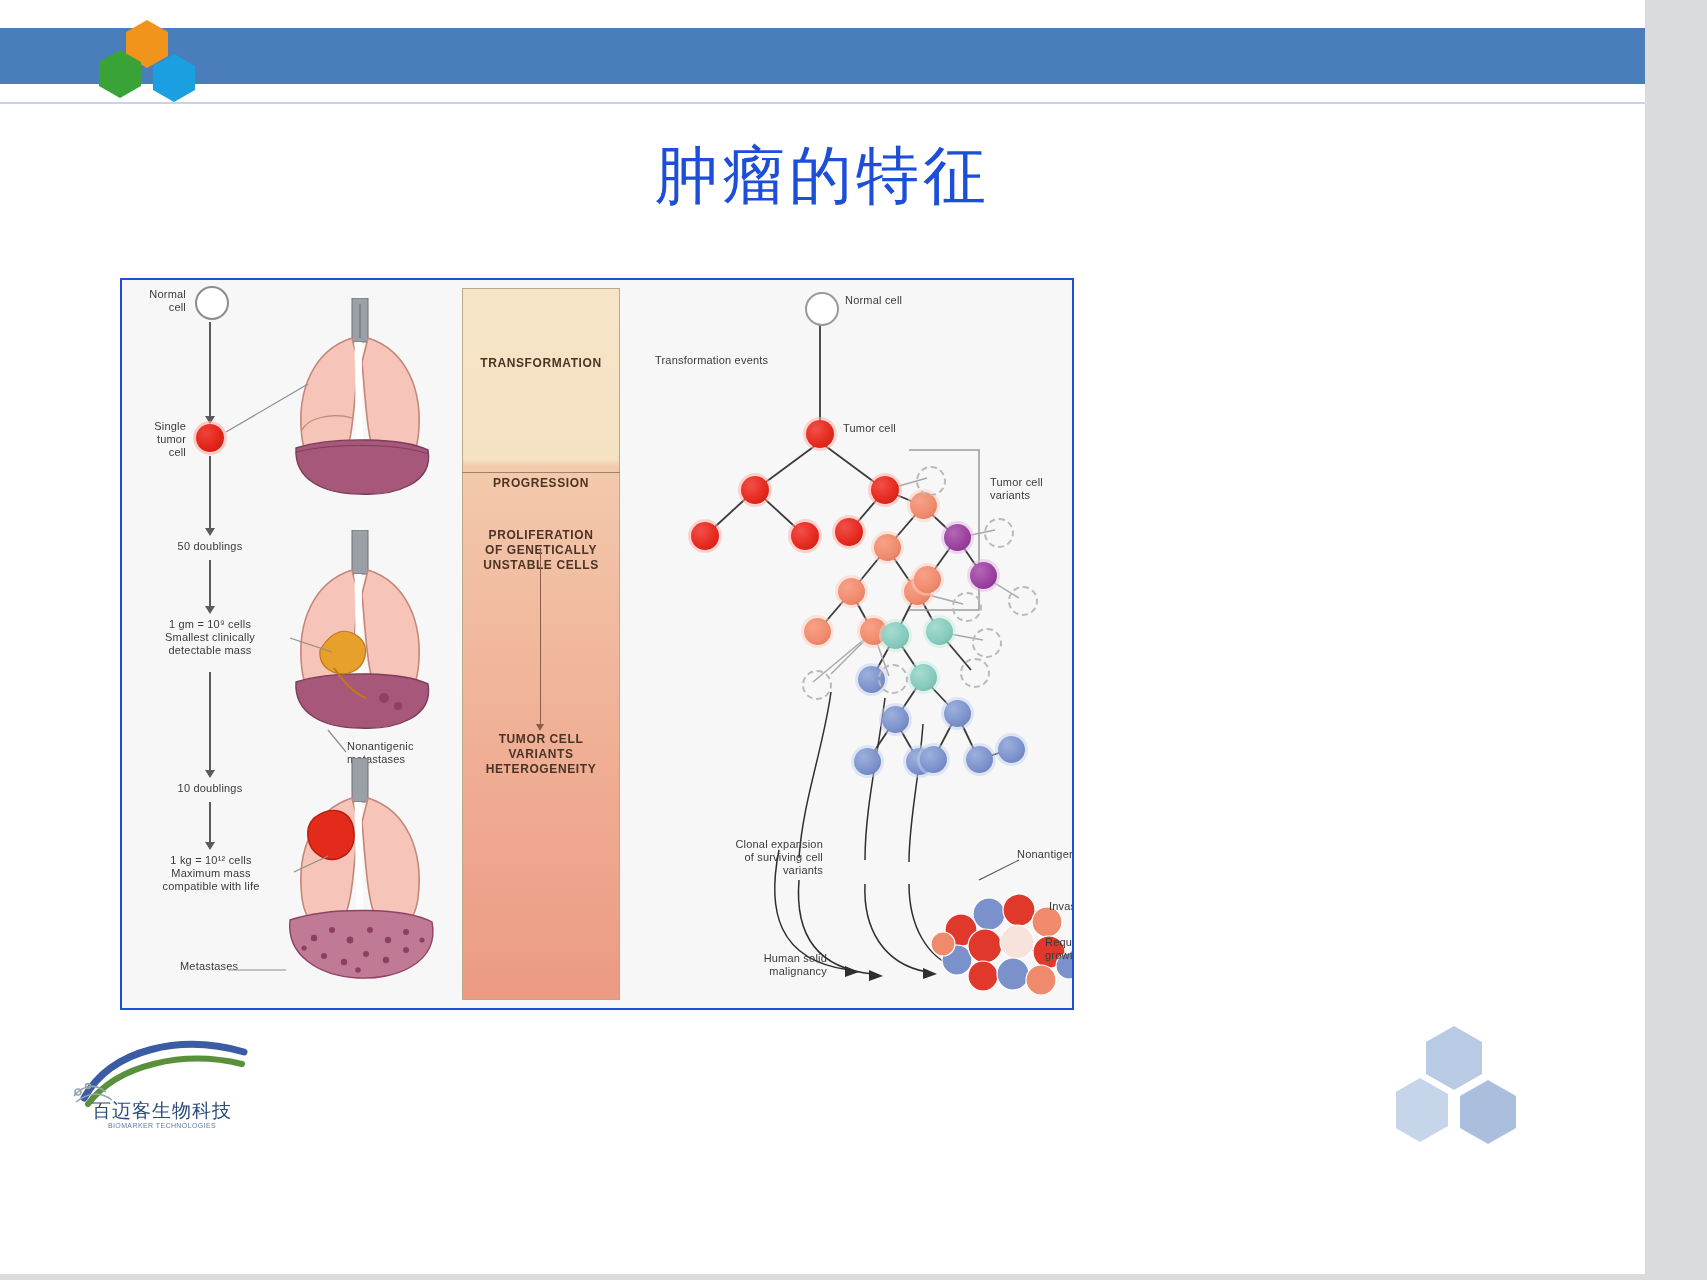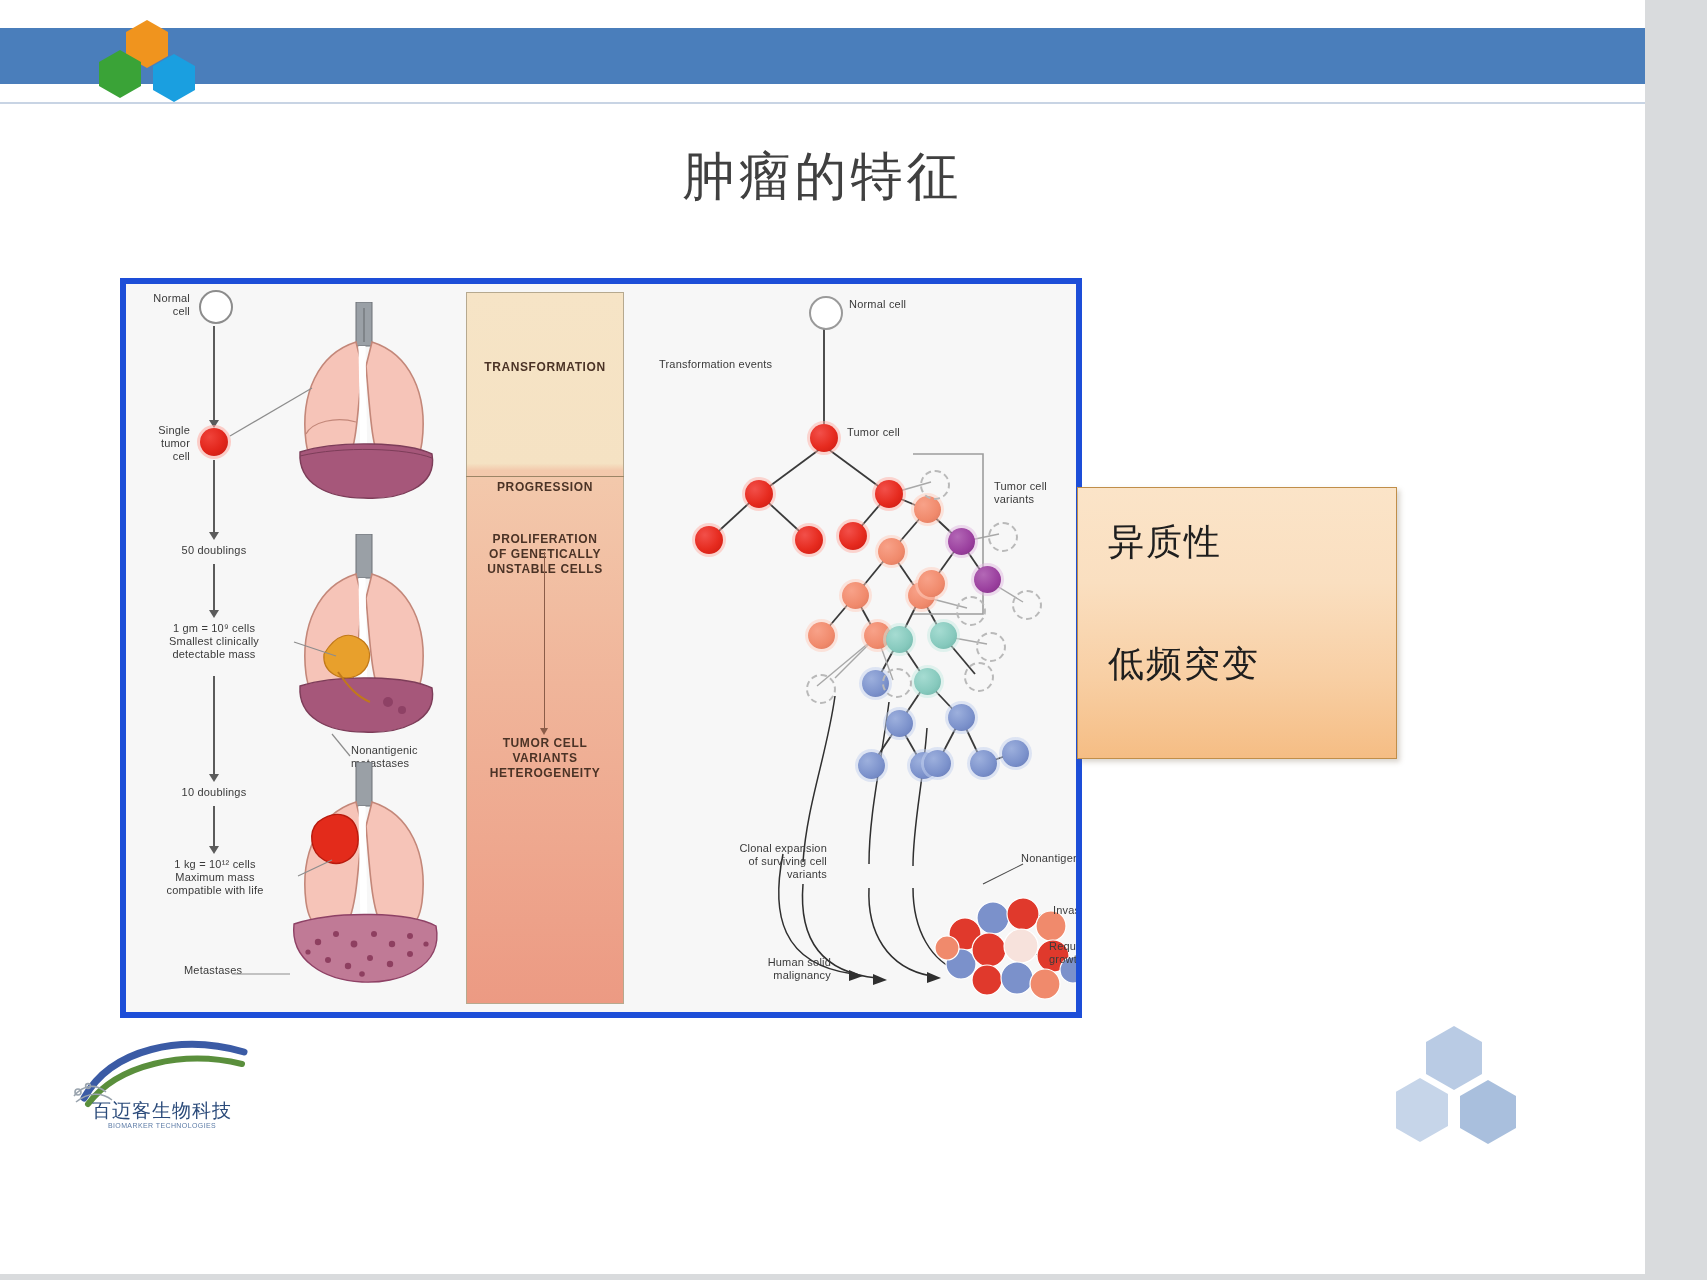--- a/index.html
+++ b/index.html
@@ -35,33 +35,33 @@
   }
   .hexmark{
     position:absolute;left:92px;top:18px;width:110px;height:86px;
   }
   .hexmark svg{display:block;}
 
   
   .slide-title{
     position:absolute;left:0;top:128px;width:1645px;
     text-align:center;
-    font-size:52px;
+    font-size:63px;
     line-height:96px;
     letter-spacing:4px;
-    color:#404040;
+    color:#1d4ed8;
     font-weight:400;
     font-family:"DejaVu Sans","Liberation Sans",sans-serif;
   }
 
   
   .figure{
     position:absolute;left:120px;top:278px;width:950px;height:728px;
     background:#f7f7f7;
-    border:6px solid #1d4ed8;
+    border:2px solid #1d4ed8;
     overflow:hidden;
   }
   .fig-inner{position:absolute;left:0;top:0;width:950px;height:728px;}
 
   
   .lbl{
     position:absolute;
     font-size:11px;line-height:13px;
     color:#3a3a3a;
     font-family:"Liberation Sans",sans-serif;
@@ -454,24 +454,20 @@
 malignancy</div>
         <div class="lbl left" style="left:390px;top:568px;width:110px;text-align:left;">Nonantigenic</div>
         <div class="lbl left" style="left:422px;top:620px;width:90px;text-align:left;">Invasive</div>
         <div class="lbl left" style="left:418px;top:656px;width:110px;text-align:left;">Requiring fewer
 growth factors</div>
       </div>
 
     </div>
   </div>
 
-  <div class="callout">
-    <div class="callout-line l1">异质性</div>
-    <div class="callout-line l2">低频突变</div>
-  </div>
 
   <div class="brand">
     <svg width="200" height="80" viewBox="0 0 200 80">
       <path d="M22 68 C50 18 120 4 182 22" stroke="#3b5ba5" stroke-width="7" fill="none" stroke-linecap="round"></path>
       <path d="M26 74 C56 34 122 20 180 34" stroke="#5a8f3c" stroke-width="6" fill="none" stroke-linecap="round"></path>
       <g stroke="#9aa4ae" stroke-width="1.6" fill="none">
         <path d="M12 66 C22 54 34 54 44 62"></path>
         <path d="M14 72 C26 62 40 62 50 70"></path>
         <circle cx="16" cy="62" r="3"></circle>
         <circle cx="26" cy="56" r="2.4"></circle>

